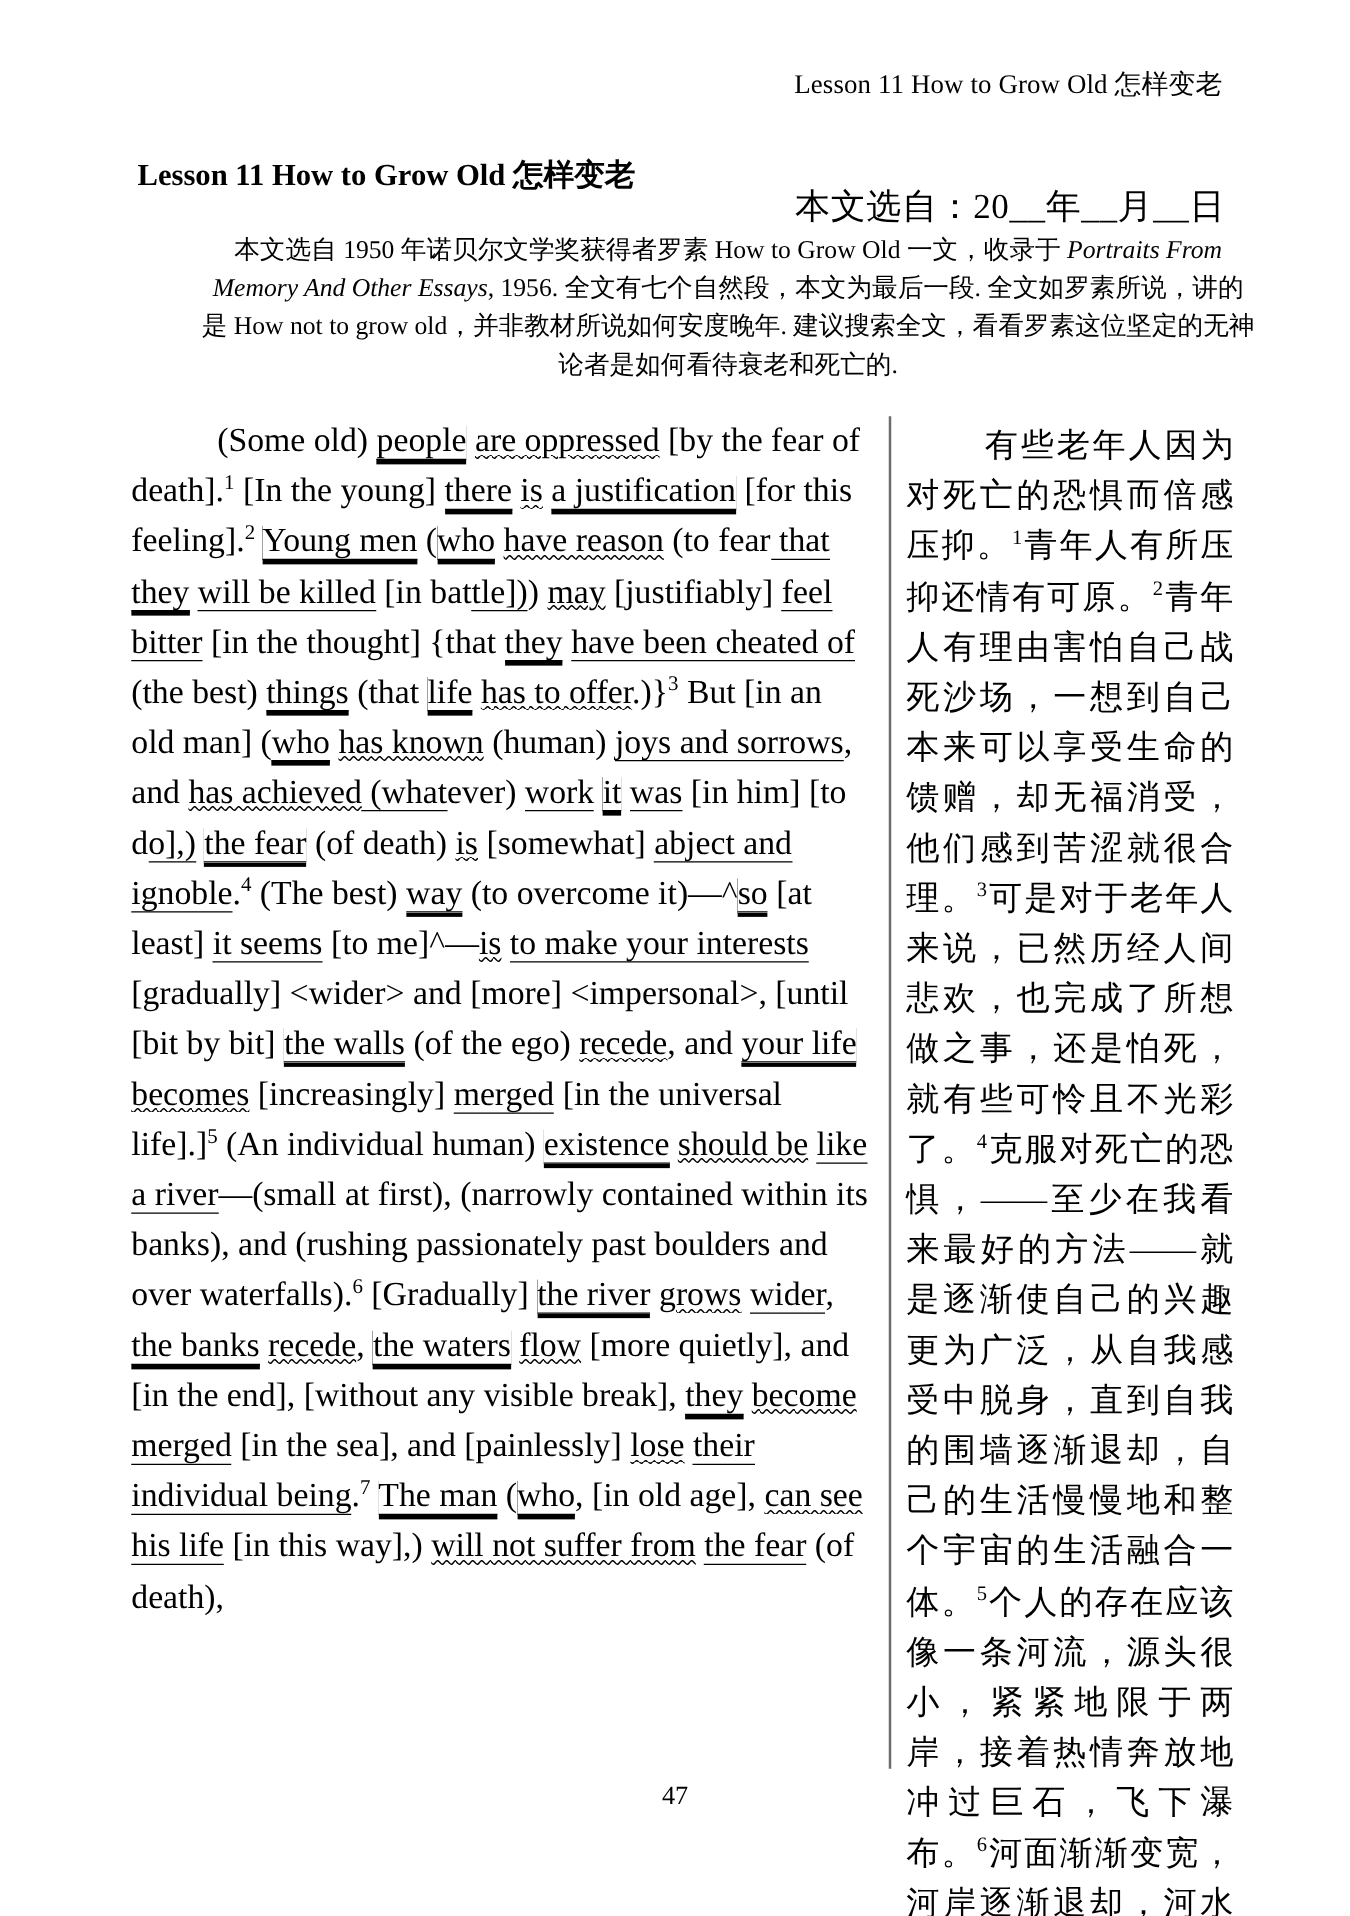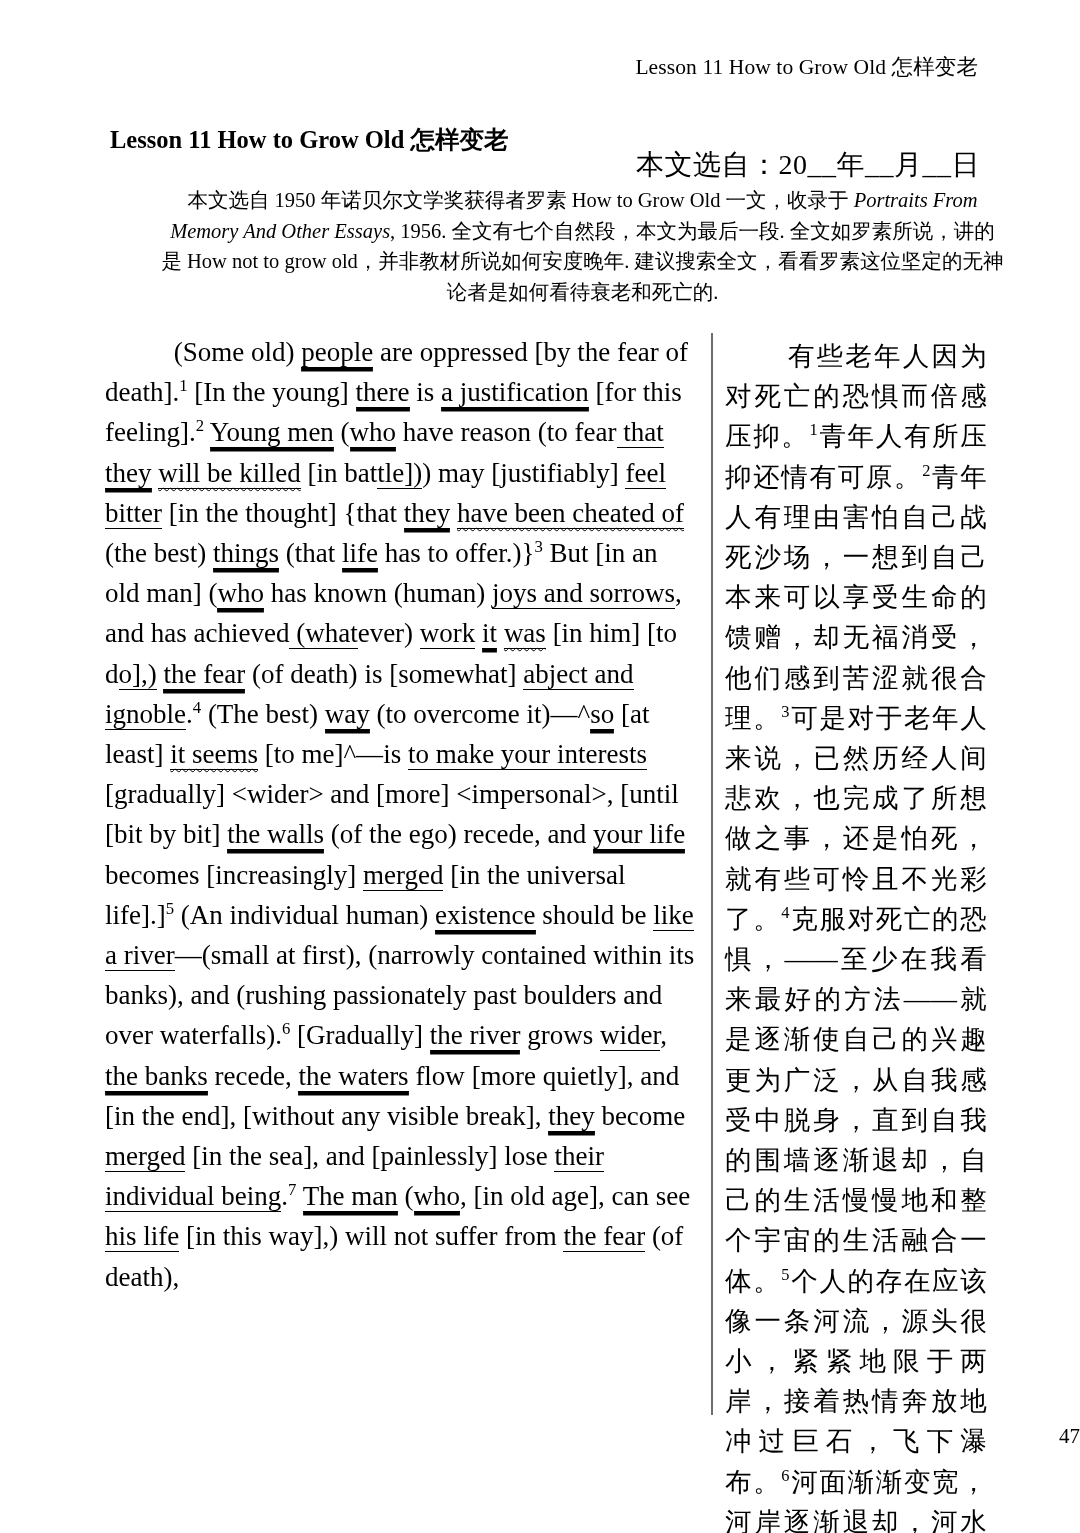--- a/index.html
+++ b/index.html
@@ -124,48 +124,48 @@
   }
   
   .u2 {
     border-bottom: 1.4px solid #000;
     box-shadow: 0 3.6px 0 -0.1px #000;
     padding-bottom: 0px;
     margin-top: 36px;
   }
   
   .uw {
+    text-decoration: underline;
     text-decoration-style: wavy;
     text-decoration-thickness: 1px;
     text-underline-offset: 2px;
   }
   
   .u1w {
     border-bottom: 1.4px solid #000;
-    text-decoration: underline;
     text-decoration-style: wavy;
     text-decoration-thickness: 1px;
     text-underline-offset: 5px;
     text-align: center;
   }
   
   .u1d {
     border-bottom: 1.4px solid #000;
     text-decoration-style: dashed;
     text-decoration-thickness: 1.4px;
     text-underline-offset: 5px;
   }
 
   
   .page-number {
     position: absolute;
     top: 1424px;
     left: 0;
     width: 1080px;
-    text-align: right;
+    text-align: center;
     font-size: 21px;
   }
 </style>
 </head>
 <body>
 
 <div class="page">
 
   <div class="running-header">Lesson 11 How to Grow Old  怎样变老</div>
 

